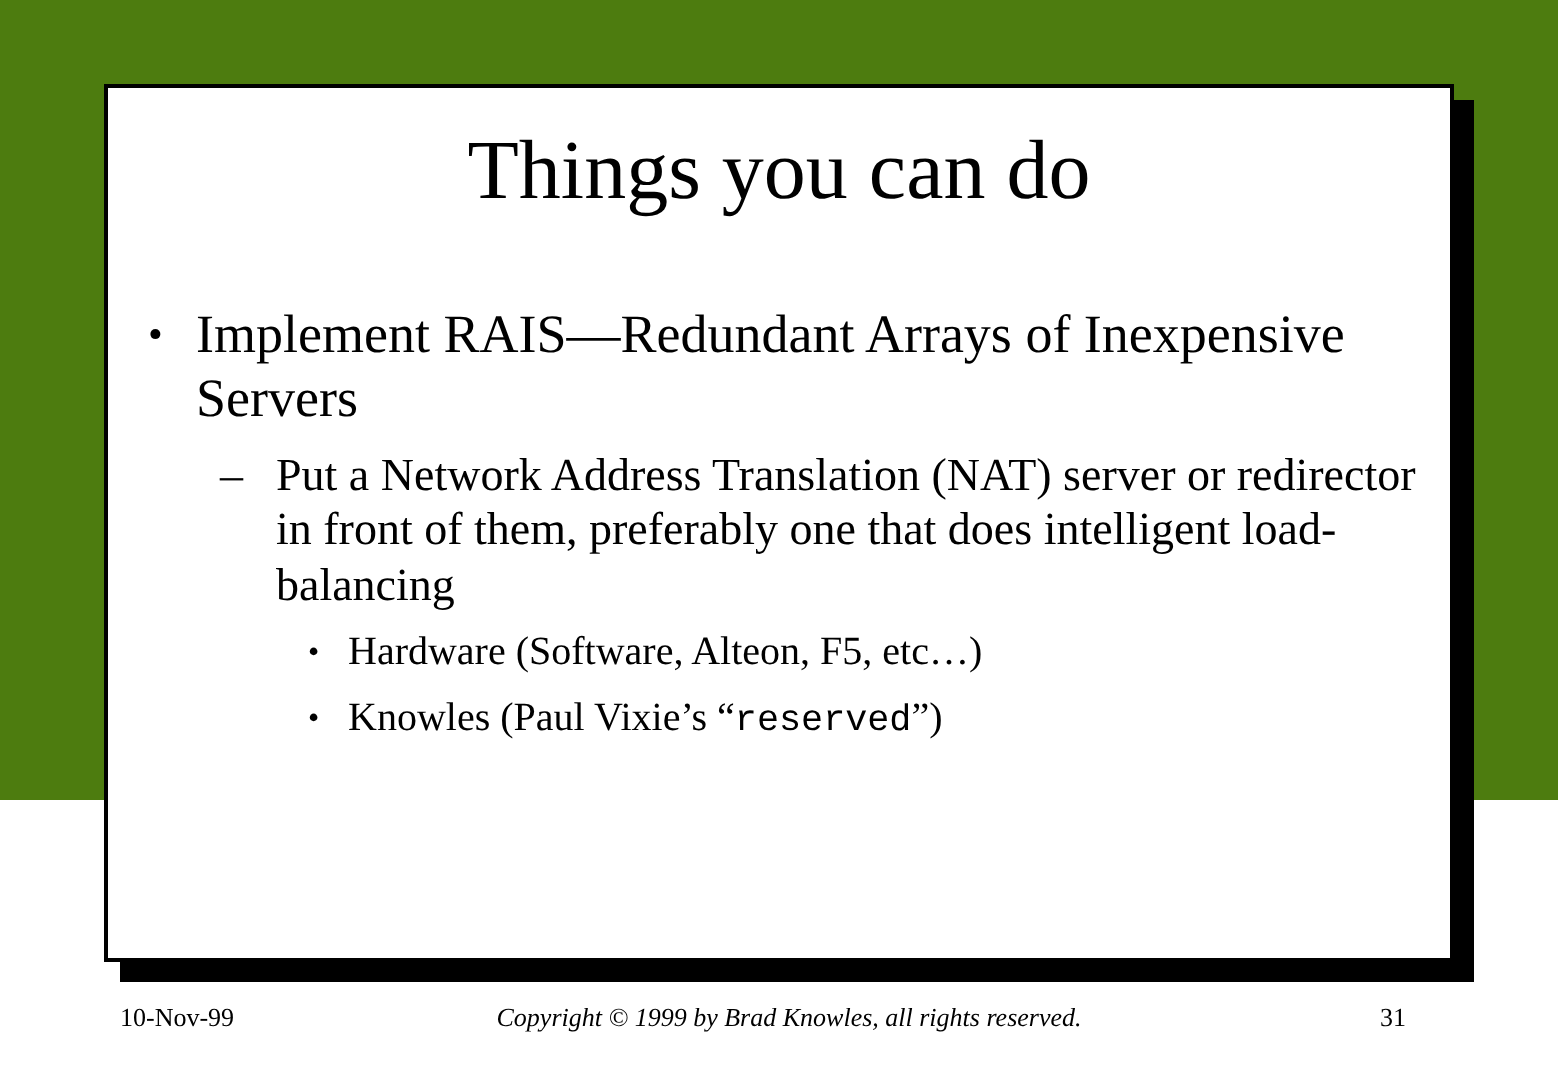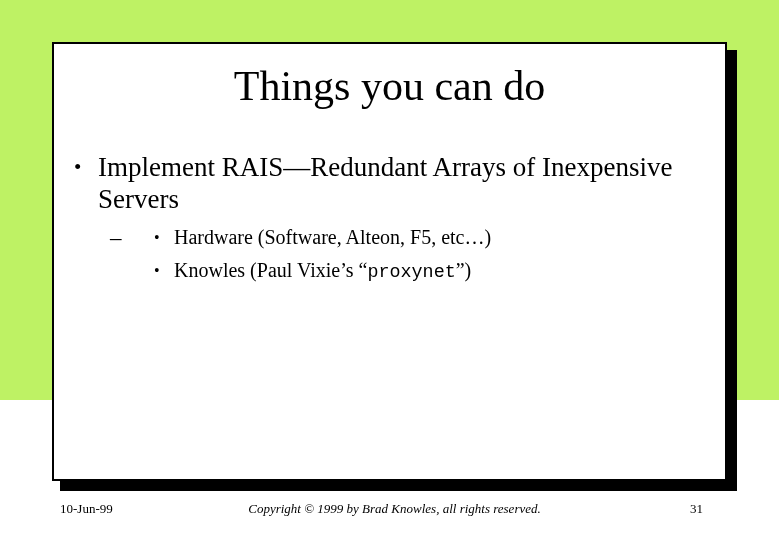--- a/index.html
+++ b/index.html
@@ -12,21 +12,21 @@
     height: 539px;
     overflow: hidden;
     font-family: "Liberation Serif", "DejaVu Serif", serif;
     color: #000000;
   }
 
   #slide-root {
     position: relative;
     width: 779px;
     height: 400px;
-    background: #bef264;
+    background: #4d7c0f;
   }
 
   
   .slide-shadow {
     position: absolute;
     left: 60px;
     top: 50px;
     width: 677px;
     height: 441px;
     background: #000000;
@@ -161,34 +161,35 @@
 
     <div class="slide-body">
 
       <div class="bullet lvl1">
         <span class="marker">•</span>
         <span class="btext">Implement RAIS—Redundant Arrays of Inexpensive Servers</span>
       </div>
 
       <div class="bullet lvl2">
         <span class="marker">–</span>
+        <span class="btext">Put a Network Address Translation (NAT) server or redirector in front of them, preferably one that does intelligent load-balancing</span>
       </div>
 
       <div class="bullet lvl3">
         <span class="marker">•</span>
         <span class="btext">Hardware (Software, Alteon, F5, etc…)</span>
       </div>
 
       <div class="bullet lvl3">
         <span class="marker">•</span>
-        <span class="btext">Knowles (Paul Vixie’s “</span><span class="mono">proxynet</span><span class="btext">”)</span>
+        <span class="btext">Knowles (Paul Vixie’s “</span><span class="mono">reserved</span><span class="btext">”)</span>
       </div>
 
     </div>
   </div>
 
   <div class="footer">
-    <span class="footer-date">10-Jun-99</span>
+    <span class="footer-date">10-Nov-99</span>
     <span class="footer-copyright">Copyright © 1999 by Brad Knowles, all rights reserved.</span>
     <span class="footer-pageno">31</span>
   </div>
 
 </div>
 
 </body></html>

